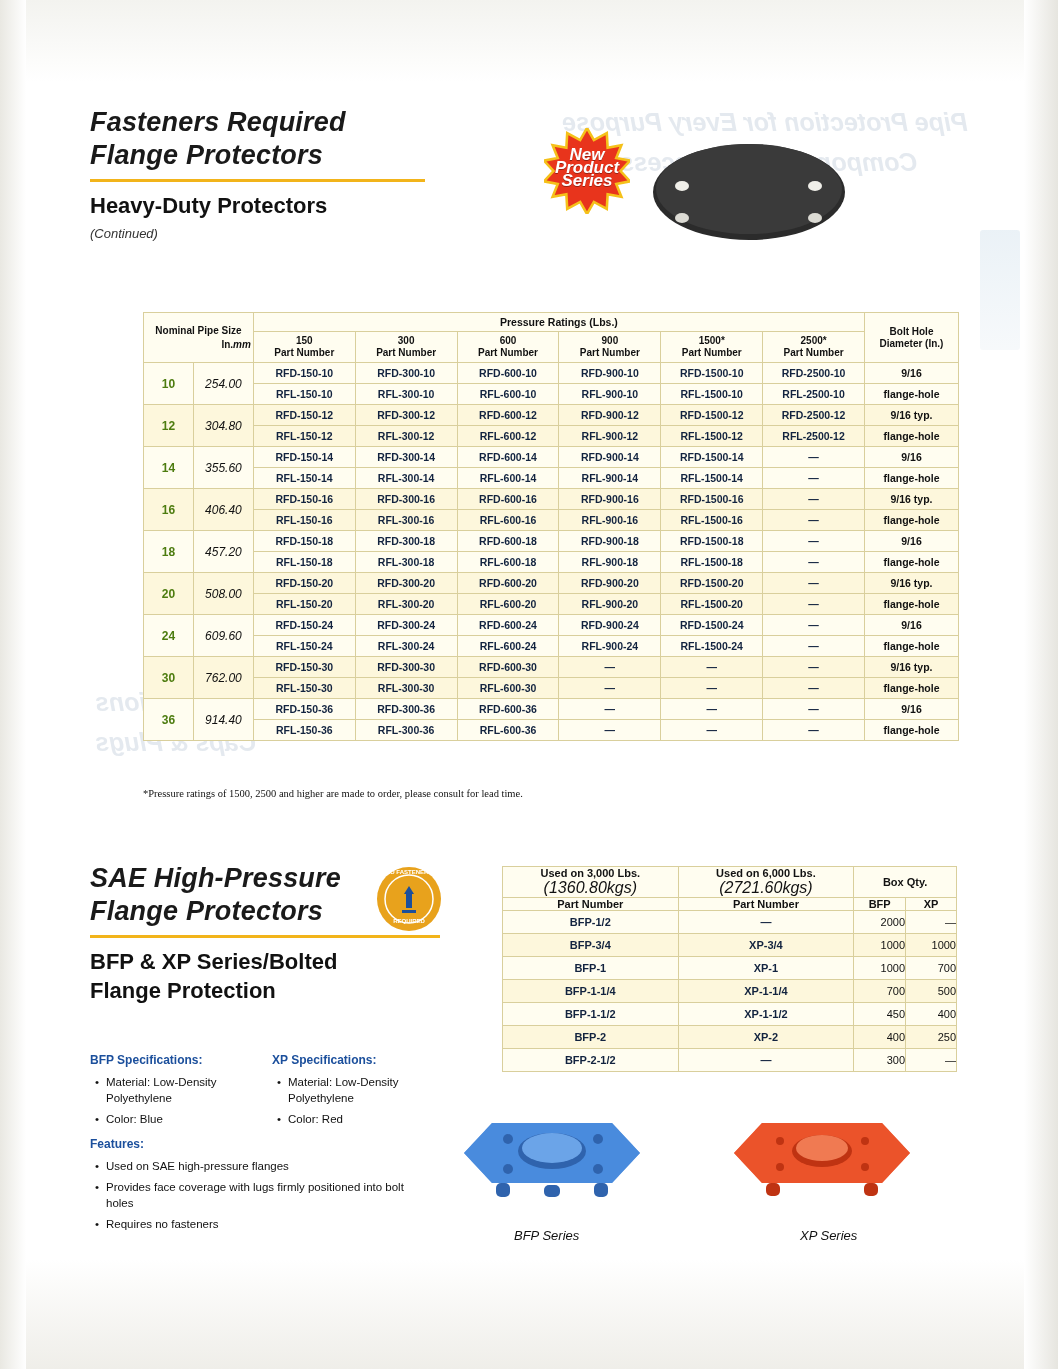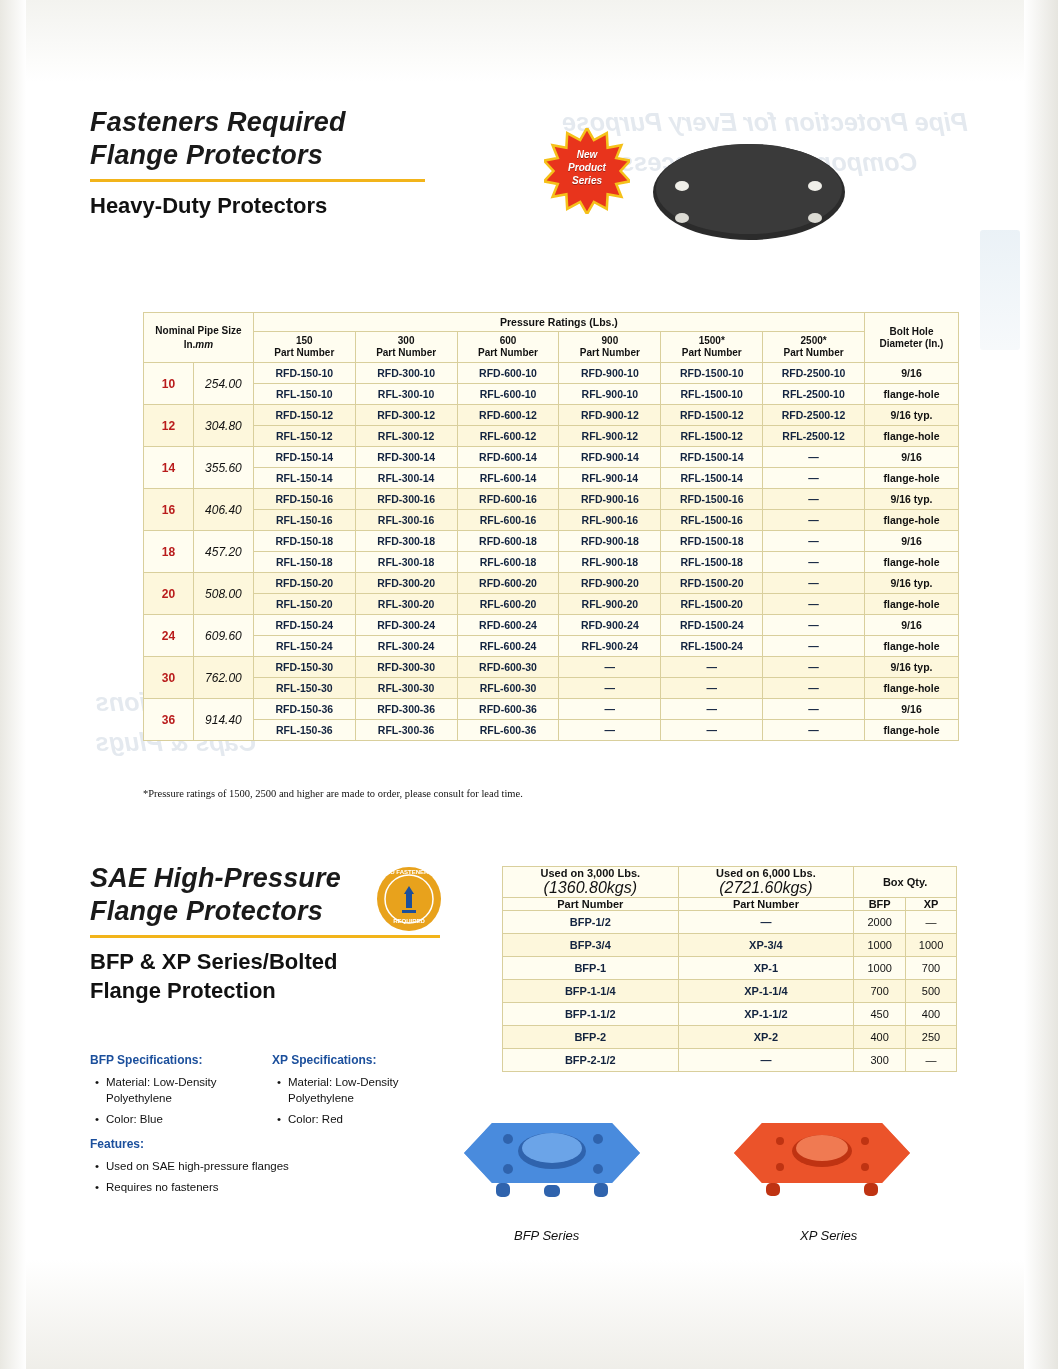--- a/index.html
+++ b/index.html
@@ -42,21 +42,21 @@
   .h-bold{font-weight:bold;font-size:22px;color:#111;line-height:29px;}
   .continued{font-style:italic;font-size:13px;color:#333;margin-top:6px;}
 
   
   .burst{
     position:absolute;width:86px;height:86px;left:544px;top:128px;
   }
   .burst svg{display:block}
   .burst .btxt{
     position:absolute;left:0;top:20px;width:86px;text-align:center;
-    color:#fff;font-weight:bold;font-style:italic;font-size:10px;line-height:13px;
+    color:#fff;font-weight:bold;font-style:italic;font-size:17px;line-height:13px;
     text-shadow:0 1px 0 rgba(0,0,0,.35);
   }
 
   
   .oval-photo{position:absolute;left:652px;top:140px;width:195px;height:105px;}
 
   
   .tbl1{
     position:absolute;left:143px;top:312px;width:816px;
     border-collapse:collapse;font-size:10.5px;
@@ -65,21 +65,21 @@
   .tbl1 .hdr{
     background:#fffdf0;text-align:center;font-weight:bold;font-size:10px;color:#111;
     padding:3px 2px;line-height:12px;
   }
   .tbl1 .hdr-top{font-weight:bold;font-size:10.5px;}
   .cell{
     text-align:center;font-weight:bold;font-size:10.5px;color:#12233f;height:20px;
   }
   .rowA{background:#fffdf0;}
   .rowB{background:#fdf7dc;}
-  .sz-in{text-align:center;font-weight:bold;font-size:12px;color:#b91c1c;}
+  .sz-in{text-align:center;font-weight:bold;font-size:12px;color:#4d7c0f;}
   .sz-mm{text-align:center;font-style:italic;font-size:12px;color:#111;}
   .bolt{text-align:center;font-weight:bold;font-size:10.5px;color:#111;}
   .footnote{position:absolute;left:143px;top:788px;font-size:10.5px;color:#111;font-family:Liberation Serif, serif;}
 
   
   .sec2-h{position:absolute;left:90px;top:862px;width:400px;}
   .rule-gold2{height:3px;background:#f2b41a;width:350px;margin:7px 0 9px 0;}
 
   .seal{position:absolute;left:376px;top:866px;width:66px;height:66px;}
   .seal .seal-txt{
@@ -95,21 +95,21 @@
 
   
   .tbl2{
     position:absolute;left:502px;top:866px;width:455px;border-collapse:collapse;font-size:11px;
   }
   .tbl2 td{border:1px solid #d9cf9c;padding:0;}
   .t2head{background:#fffdf0;text-align:center;font-weight:bold;font-size:11px;padding:3px 4px;}
   .t2head .kg{font-style:italic;font-weight:normal;font-size:16px;}
   .t2sub{background:#fffdf0;text-align:center;font-weight:bold;font-size:11px;padding:3px 4px;}
   .t2c{text-align:center;font-weight:bold;font-size:11px;height:22px;color:#12233f;}
-  .t2q{text-align:center;font-size:11px;height:22px;color:#111;}
+  .t2q{text-align:right;font-size:11px;height:22px;color:#111;}
 
   .cap{position:absolute;font-style:italic;font-size:13px;color:#111;}
 
   
   .prod{position:absolute;}
 </style>
 </head>
 <body>
 
 <div class="page">
@@ -118,20 +118,21 @@
   <div class="ghost ghost-2">Components and Accessories</div>
   <div class="ghost ghost-3">Threaded Protection Solutions</div>
   <div class="ghost ghost-4">Caps &amp; Plugs</div>
   <div class="ghost-band"></div>
 
   <div style="position:absolute;left:90px;top:106px;width:420px;">
     <div class="h-italic">Fasteners Required</div>
     <div class="h-italic">Flange Protectors</div>
     <div class="rule-gold"></div>
     <div class="h-bold">Heavy-Duty Protectors</div>
+    <div class="continued">(Continued)</div>
   </div>
 
   <div class="burst">
     <svg width="86" height="86" viewBox="0 0 100 100">
       <polygon points="50,0 58,14 73,6 74,23 90,20 84,35 100,38 89,50 100,62 84,65 90,80 74,77 73,94 58,86 50,100 42,86 27,94 26,77 10,80 16,65 0,62 11,50 0,38 16,35 10,20 26,23 27,6 42,14" fill="#e8341c" stroke="#f5c11a" stroke-width="3"></polygon>
     </svg>
     <div class="btxt">
       <span>New</span><br>
       <span>Product</span><br>
       <span>Series</span>
@@ -158,21 +159,21 @@
         <col style="width:102px">
       <col style="width:102px">
         <col style="width:102px">
         <col style="width:102px">
       <col style="width:94px">
     </colgroup>
     <tbody>
         <tr>
       <td class="hdr" colspan="2" rowspan="2">
         <div>Nominal Pipe Size</div>
-        <div style="display:flex;justify-content:center;margin-top:2px">
+        <div style="display:flex;justify-content:flex-end;margin-top:2px">
           <span>In.</span>
           <span style="font-style:italic">mm</span>
         </div>
       </td>
       <td class="hdr hdr-top" colspan="6">Pressure Ratings (Lbs.)</td>
       <td class="hdr" rowspan="2">
         <div>Bolt Hole</div>
         <div>Diameter (In.)</div>
       </td>
     </tr>
@@ -431,20 +432,21 @@
     <ul>
       <li>Material: Low-Density Polyethylene</li>
       <li>Color: Red</li>
     </ul>
   </div>
 
   <div class="spec-col" style="left:90px;top:1136px;width:330px;">
     <div class="spec-title">Features:</div>
     <ul>
       <li>Used on SAE high-pressure flanges</li>
+      <li>Provides face coverage with lugs firmly positioned into bolt holes</li>
       <li>Requires no fasteners</li>
     </ul>
   </div>
 
   <table class="tbl2">
     <colgroup>
       <col style="width:176px">
         <col style="width:176px">
         <col style="width:52px">
         <col style="width:51px">

